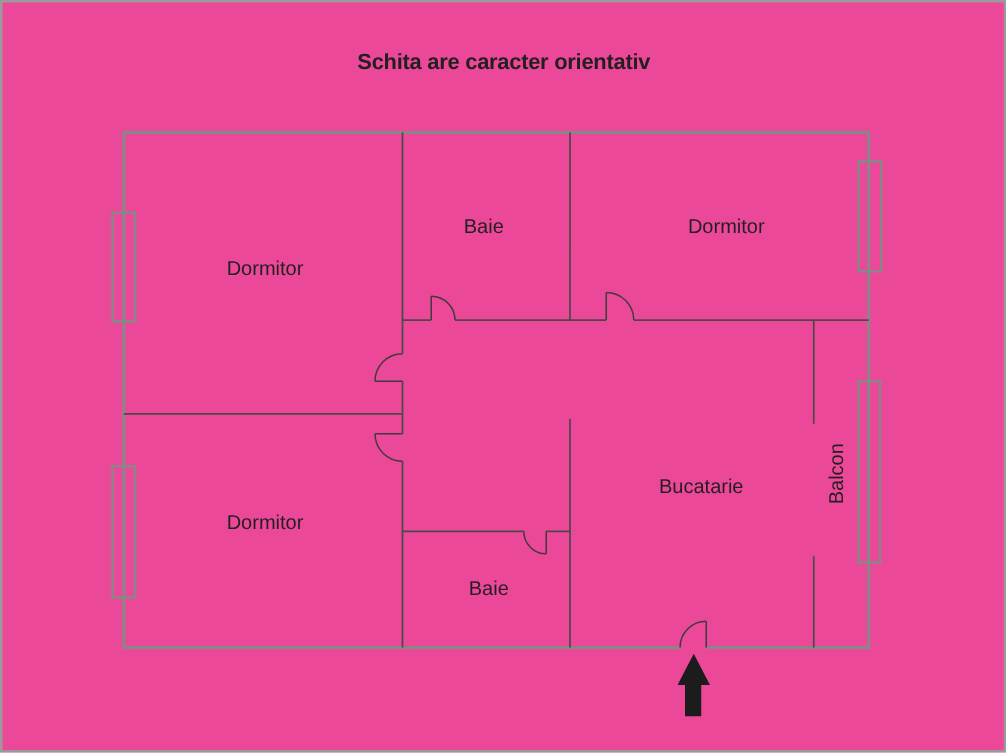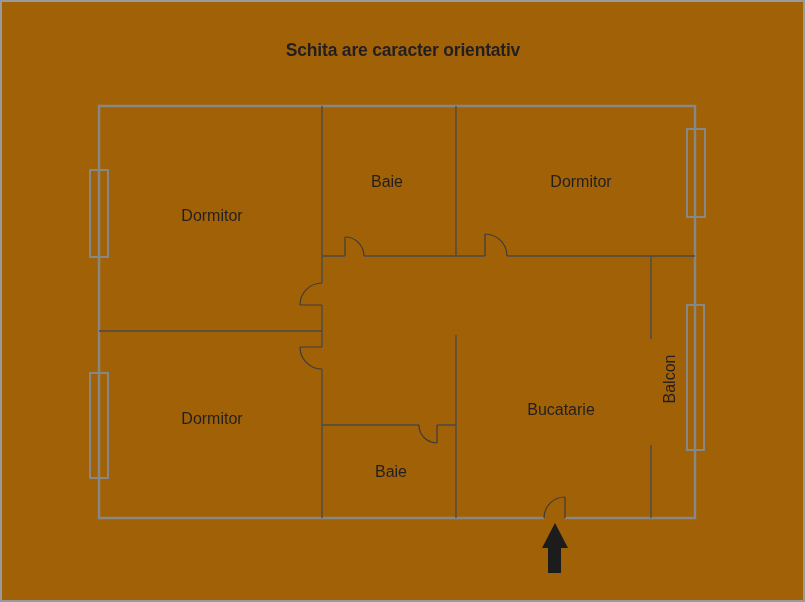--- a/index.html
+++ b/index.html
@@ -1,21 +1,21 @@
 <!DOCTYPE html>
 <html><head>
 <meta charset="utf-8">
 <style>
   html,body{margin:0;padding:0;background:#fff;}
   .canvas{
     position:relative;
     width:805px;height:602px;
     box-sizing:border-box;
     border:2px solid #9a9a9a;
-    background:#a16207;
+    background:#ec4899;
     font-family:"Liberation Sans", sans-serif;
     overflow:hidden;
   }
   .plan-svg{position:absolute;left:0;top:0;width:805px;height:602px;}
   .title{
     position:absolute;left:401px;top:48px;
     transform:translate(-50%,-50%);
     font-size:17.5px;font-weight:600;letter-spacing:-0.2px;
     color:#231f20;white-space:nowrap;
   }
@@ -75,16 +75,16 @@
     <rect class="window-rect" x="685" y="303" width="17" height="145"></rect>
 
     <polygon class="arrow" points="553,521 566,546 559,546 559,571 546,571 546,546 540,546"></polygon>
   </svg>
 
   <div class="lbl" style="left:210px;top:214px">Dormitor</div>
   <div class="lbl" style="left:385px;top:180px">Baie</div>
   <div class="lbl" style="left:579px;top:180px">Dormitor</div>
   <div class="lbl" style="left:210px;top:417px">Dormitor</div>
   <div class="lbl" style="left:389px;top:470px">Baie</div>
-  <div class="lbl" style="left:559px;top:408px">Bucatarie</div>
+  <div class="lbl" style="left:559px;top:388px">Bucatarie</div>
   <div class="lbl rot" style="left:668px;top:377px">Balcon</div>
 
 </div>
 
 </body></html>

